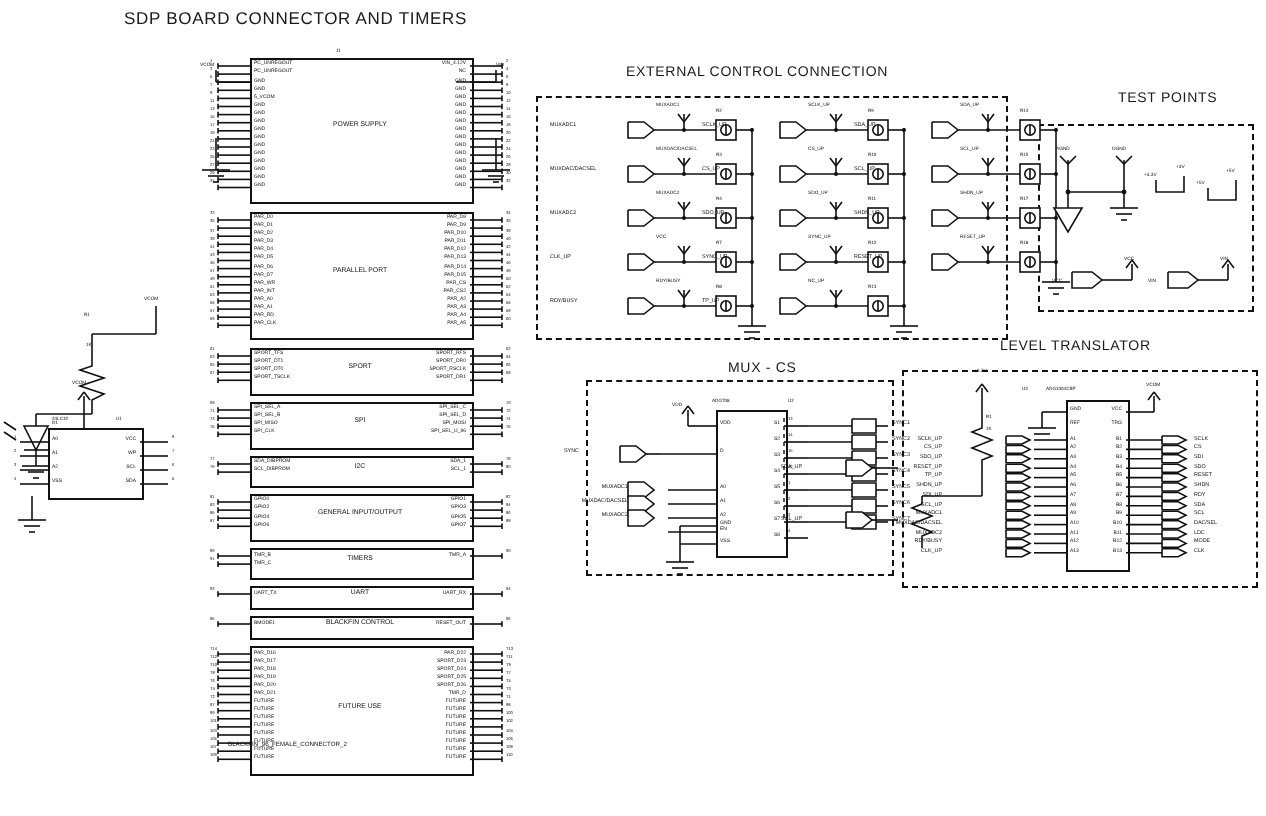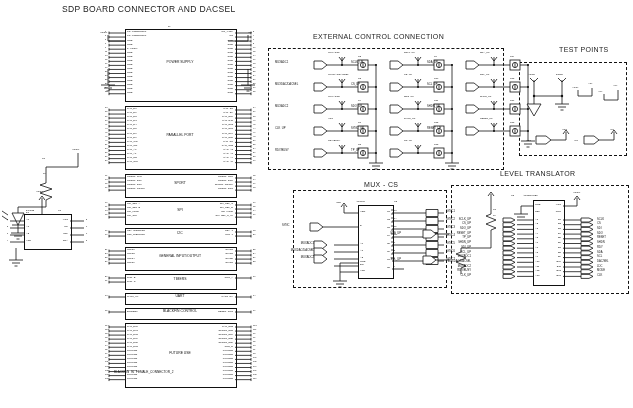--- a/index.html
+++ b/index.html
@@ -22,21 +22,21 @@
   .sf{stroke:#111;stroke-width:.8;fill:#fff;}
   .dot{fill:#111;}
   .refd{position:absolute;font-size:2.3px;color:#111;white-space:nowrap;}
   .cap{position:absolute;font-size:3.2px;color:#111;white-space:nowrap;}
 </style>
 </head>
 <body>
 
 <div id="sheet">
 
-  <div class="ttl" style="left:62px;top:4px;">SDP BOARD CONNECTOR AND DACSEL</div>
+  <div class="ttl" style="left:62px;top:4px;">SDP BOARD CONNECTOR AND TIMERS</div>
   <div class="ttl" style="left:313px;top:33px;font-size:7px;">EXTERNAL CONTROL CONNECTION</div>
   <div class="ttl" style="left:559px;top:46px;font-size:7px;">TEST POINTS</div>
   <div class="ttl" style="left:364px;top:181px;font-size:7px;"><span>MUX - CS</span></div>
   <div class="ttl" style="left:500px;top:170px;font-size:7px;">LEVEL TRANSLATOR</div>
 
   <div class="panel" style="left:268px;top:48px;width:234px;height:120px;"></div>
   <div class="panel" style="left:519px;top:62px;width:106px;height:92px;"></div>
   <div class="panel" style="left:293px;top:190px;width:152px;height:96px;"></div>
   <div class="panel" style="left:451px;top:185px;width:176px;height:107px;"></div>
 

